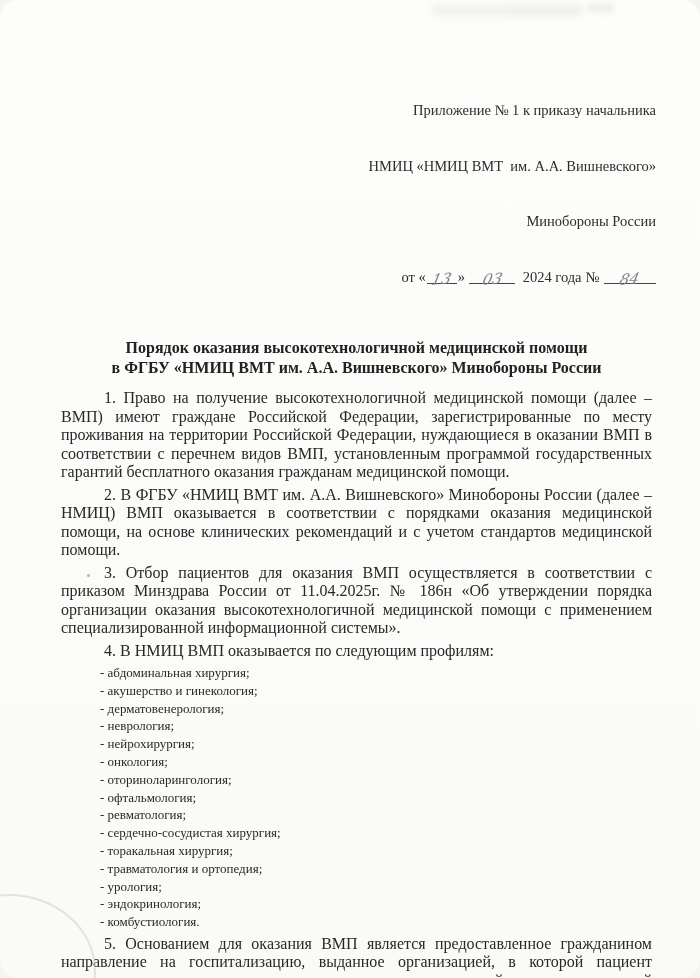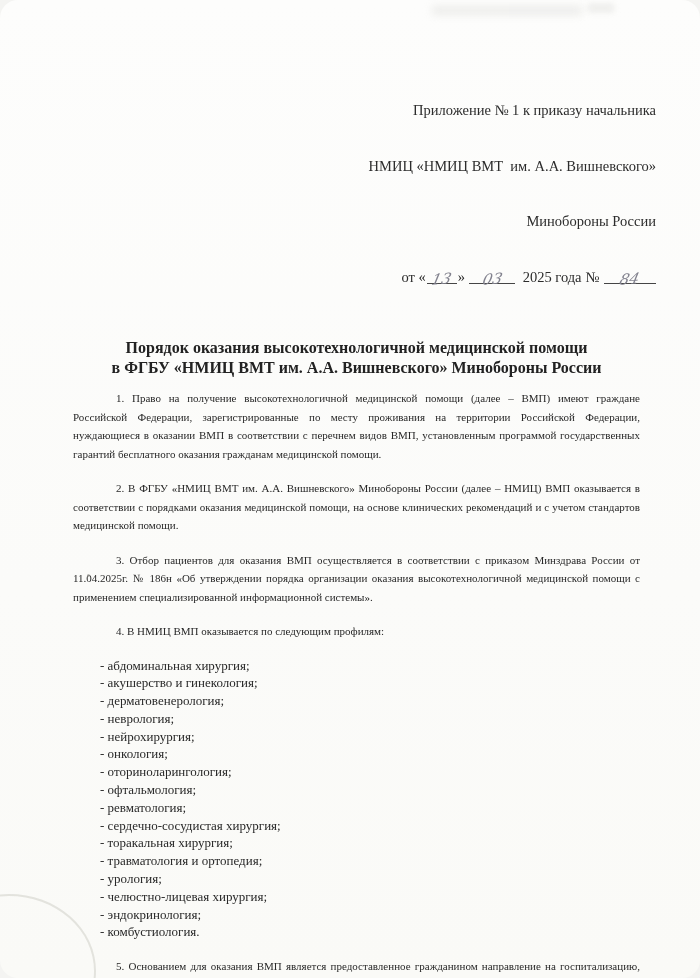--- a/index.html
+++ b/index.html
@@ -54,22 +54,22 @@
   .title {
     margin-top: 15px;
     text-align: center;
     font-weight: bold;
     font-size: 16px;
     line-height: 20px;
     color: #222;
   }
   
   .para {
-    margin: 16px;
-    font-size: 11px;
+    margin: 4px;
+    font-size: 16px;
     line-height: 18.5px;
     text-align: justify;
     text-indent: 43px;
     color: #282828;
   }
   .para.first { margin-top: 11px; }
   .profiles {
     margin: 0 0 0 43px;
     font-size: 13px;
     line-height: 17.8px;
@@ -117,21 +117,21 @@
 
   <div class="smudge"></div>
   <div class="smudge2"></div>
 
   <div class="content">
 
     <div class="header">
       <div>Приложение № 1 к приказу начальника</div>
       <div>НМИЦ «НМИЦ ВМТ  им. А.А. Вишневского»</div>
       <div>Минобороны России</div>
-      <div class="date-line"><span>от «</span><span class="blank day"><span class="hw">13</span></span><span>»</span><span class="blank month"><span class="hw">03</span></span><span> 2025 года №</span><span class="blank num"><span class="hw">84</span></span></div>
+      <div class="date-line"><span>от «</span><span class="blank day"><span class="hw">13</span></span><span>»</span><span class="blank month"><span class="hw">03</span></span><span> 2024 года №</span><span class="blank num"><span class="hw">84</span></span></div>
     </div>
 
     <div class="title">
       <div>Порядок оказания высокотехнологичной медицинской помощи</div>
       <div>в ФГБУ «НМИЦ ВМТ им. А.А. Вишневского» Минобороны России</div>
     </div>
 
     <p class="para first">1. Право на получение высокотехнологичной медицинской помощи (далее – ВМП) имеют граждане Российской Федерации, зарегистрированные по месту проживания на территории Российской Федерации, нуждающиеся в оказании ВМП в соответствии с перечнем видов ВМП, установленным программой государственных гарантий бесплатного оказания гражданам медицинской помощи.</p>
     <p class="para">2. В ФГБУ «НМИЦ ВМТ им. А.А. Вишневского» Минобороны России (далее – НМИЦ) ВМП оказывается в соответствии с порядками оказания медицинской помощи, на основе клинических рекомендаций и с учетом стандартов медицинской помощи.</p>
     <p class="para">3. Отбор пациентов для оказания ВМП осуществляется в соответствии с приказом Минздрава России от 11.04.2025г. № 186н «Об утверждении порядка организации оказания высокотехнологичной медицинской помощи с применением специализированной информационной системы».</p>
@@ -144,21 +144,20 @@
       <div>- неврология;</div>
       <div>- нейрохирургия;</div>
       <div>- онкология;</div>
       <div>- оториноларингология;</div>
       <div>- офтальмология;</div>
       <div>- ревматология;</div>
       <div>- сердечно-сосудистая хирургия;</div>
       <div>- торакальная хирургия;</div>
       <div>- травматология и ортопедия;</div>
       <div>- урология;</div>
-      <div>- челюстно-лицевая хирургия;</div>
       <div>- эндокринология;</div>
       <div>- комбустиология.</div>
     </div>
 
     <p class="para">5. Основанием для оказания ВМП является предоставленное гражданином направление на госпитализацию, выданное организацией, в которой пациент проходил диагностику и лечение в рамках оказания первичной специализированной медико-санитарной помощи и (или) специализированной медицинской помощи. Направление должно быть заверено личной подписью лечащего врача и печатью направляющей медицинской организации (при наличии) и содержать следующие сведения:</p>
 
   </div>
 
   <div class="dot"></div>
   <div class="curve"></div>

